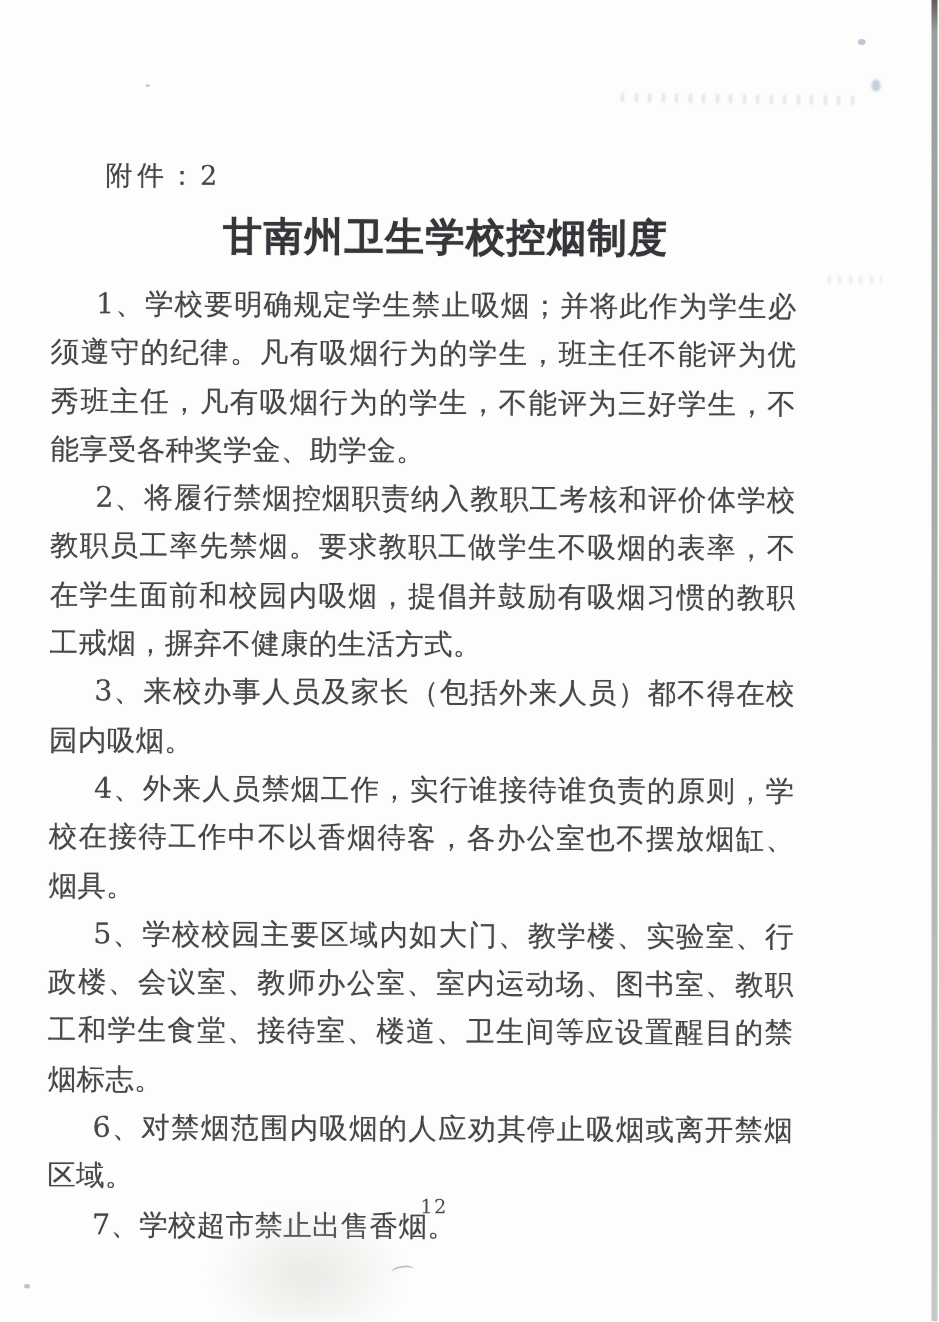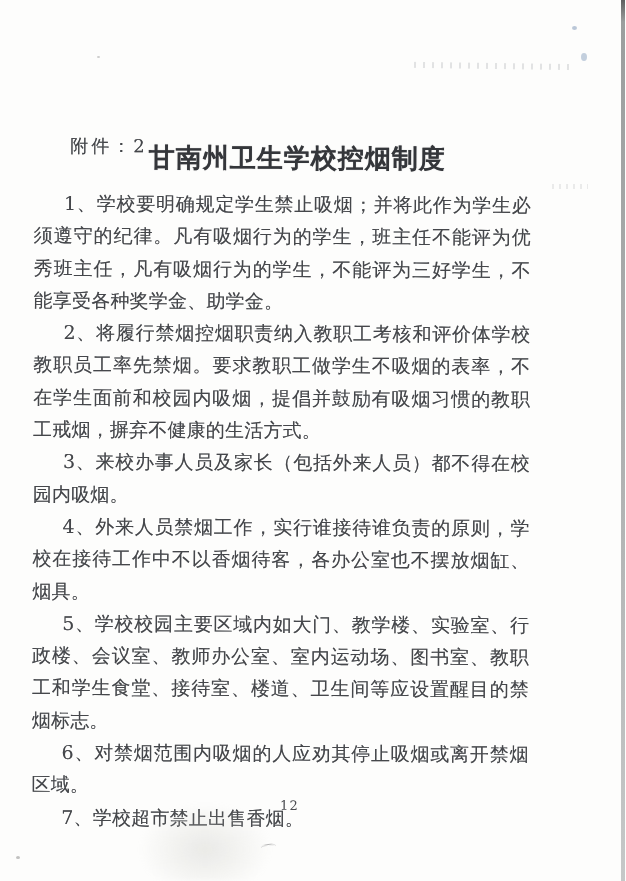--- a/index.html
+++ b/index.html
@@ -17,21 +17,20 @@
     position:absolute; inset:0;
     transform:rotate(0.25deg);
     transform-origin:50% 50%;
   }
   .attachment {
     position:absolute; left:69px; top:106px;
     font-size:18px; letter-spacing:3px;
     color:#45474b;
     text-shadow:0 0 0.5px rgba(70,72,76,0.55);
     white-space:nowrap;
-    margin-top:29px;
   }
   .doc-title {
     position:absolute; left:0; top:141px; width:592px;
     margin:0; text-align:center;
     font-size:26px; font-weight:bold; letter-spacing:1px;
     color:#34363a;
     text-shadow:0 0 0.7px rgba(52,54,58,0.65);
     white-space:nowrap;
   }
   .doc-body {

